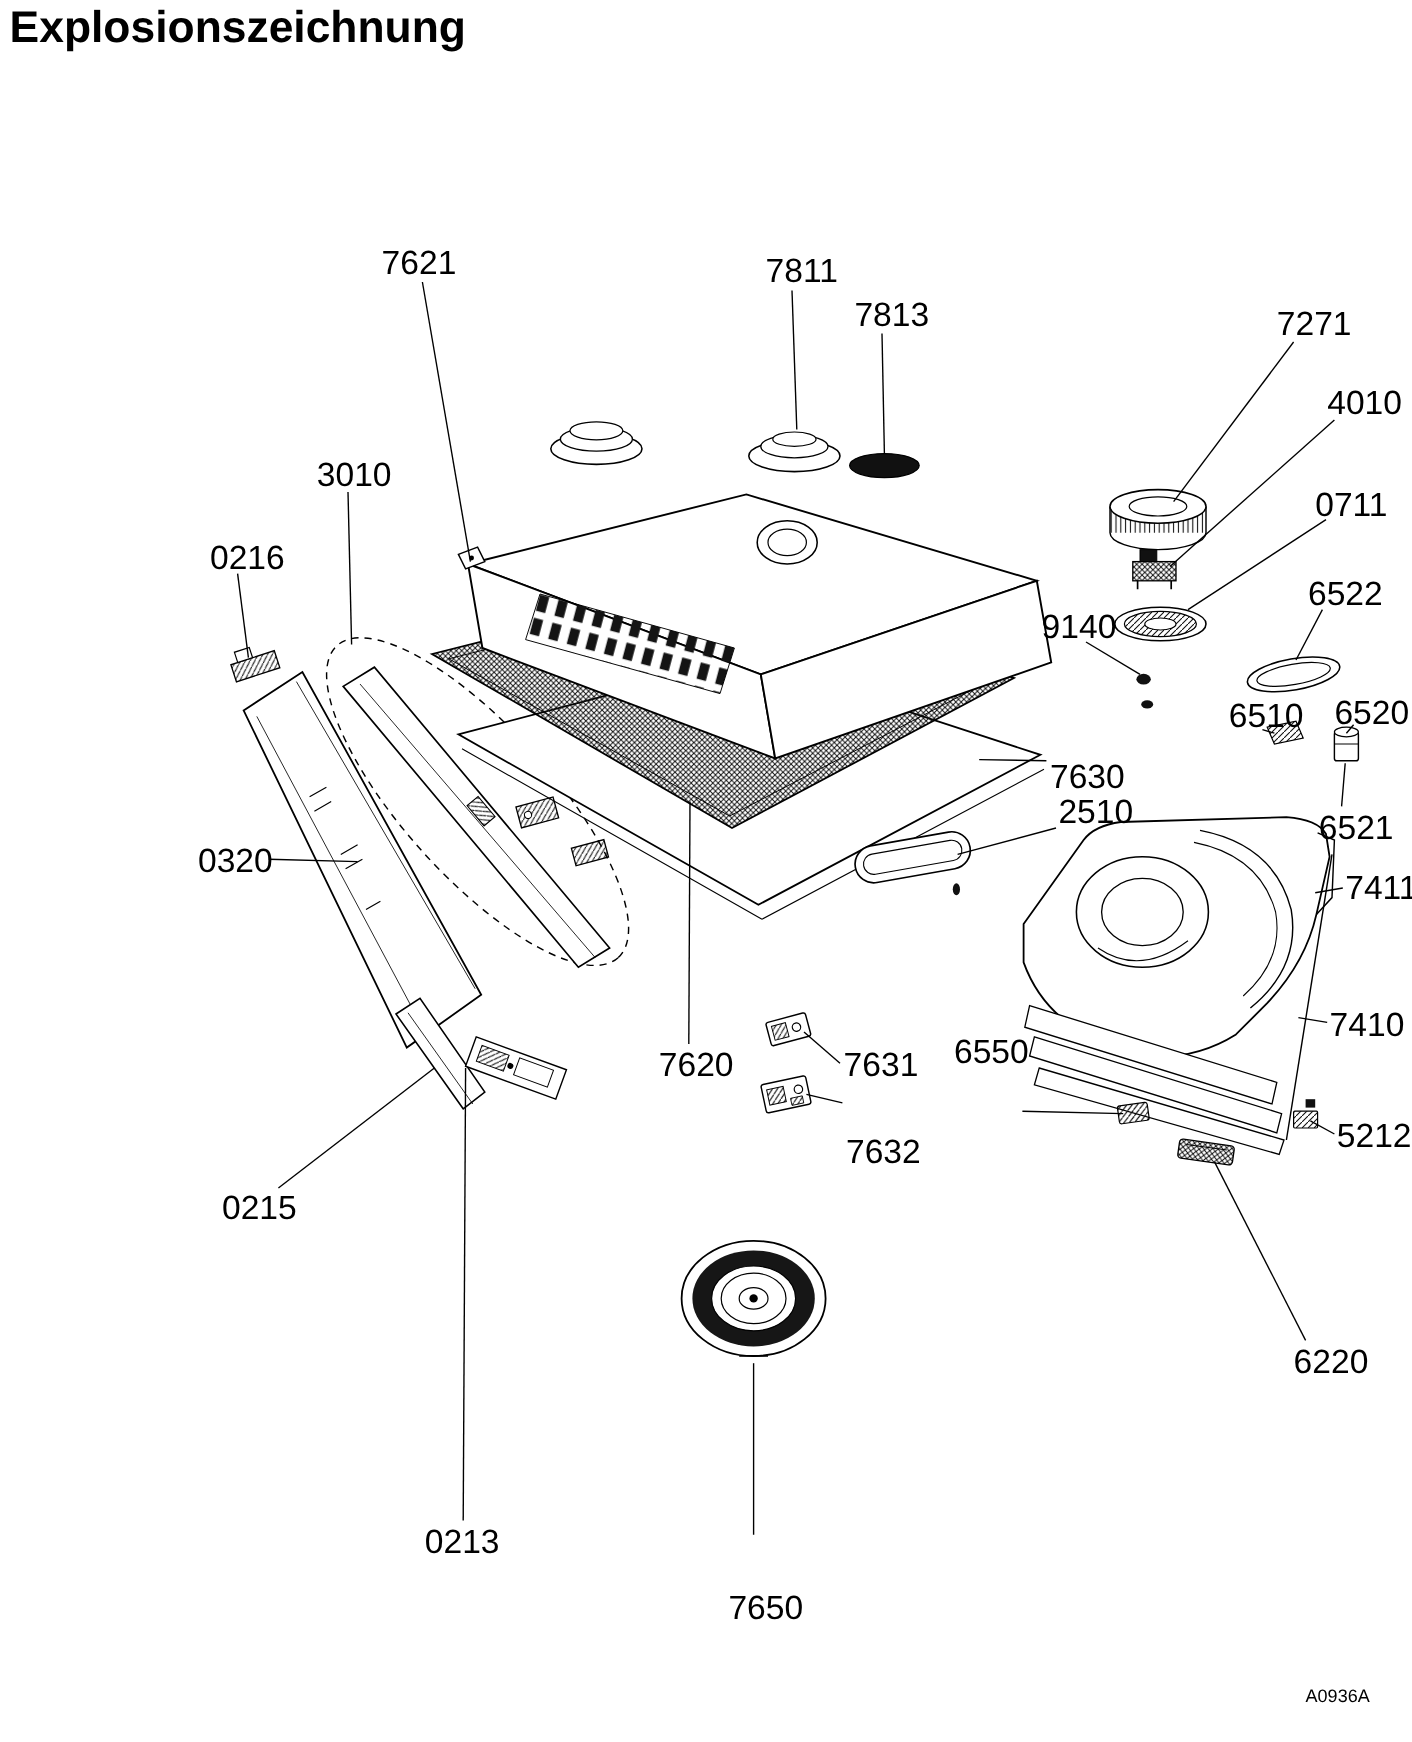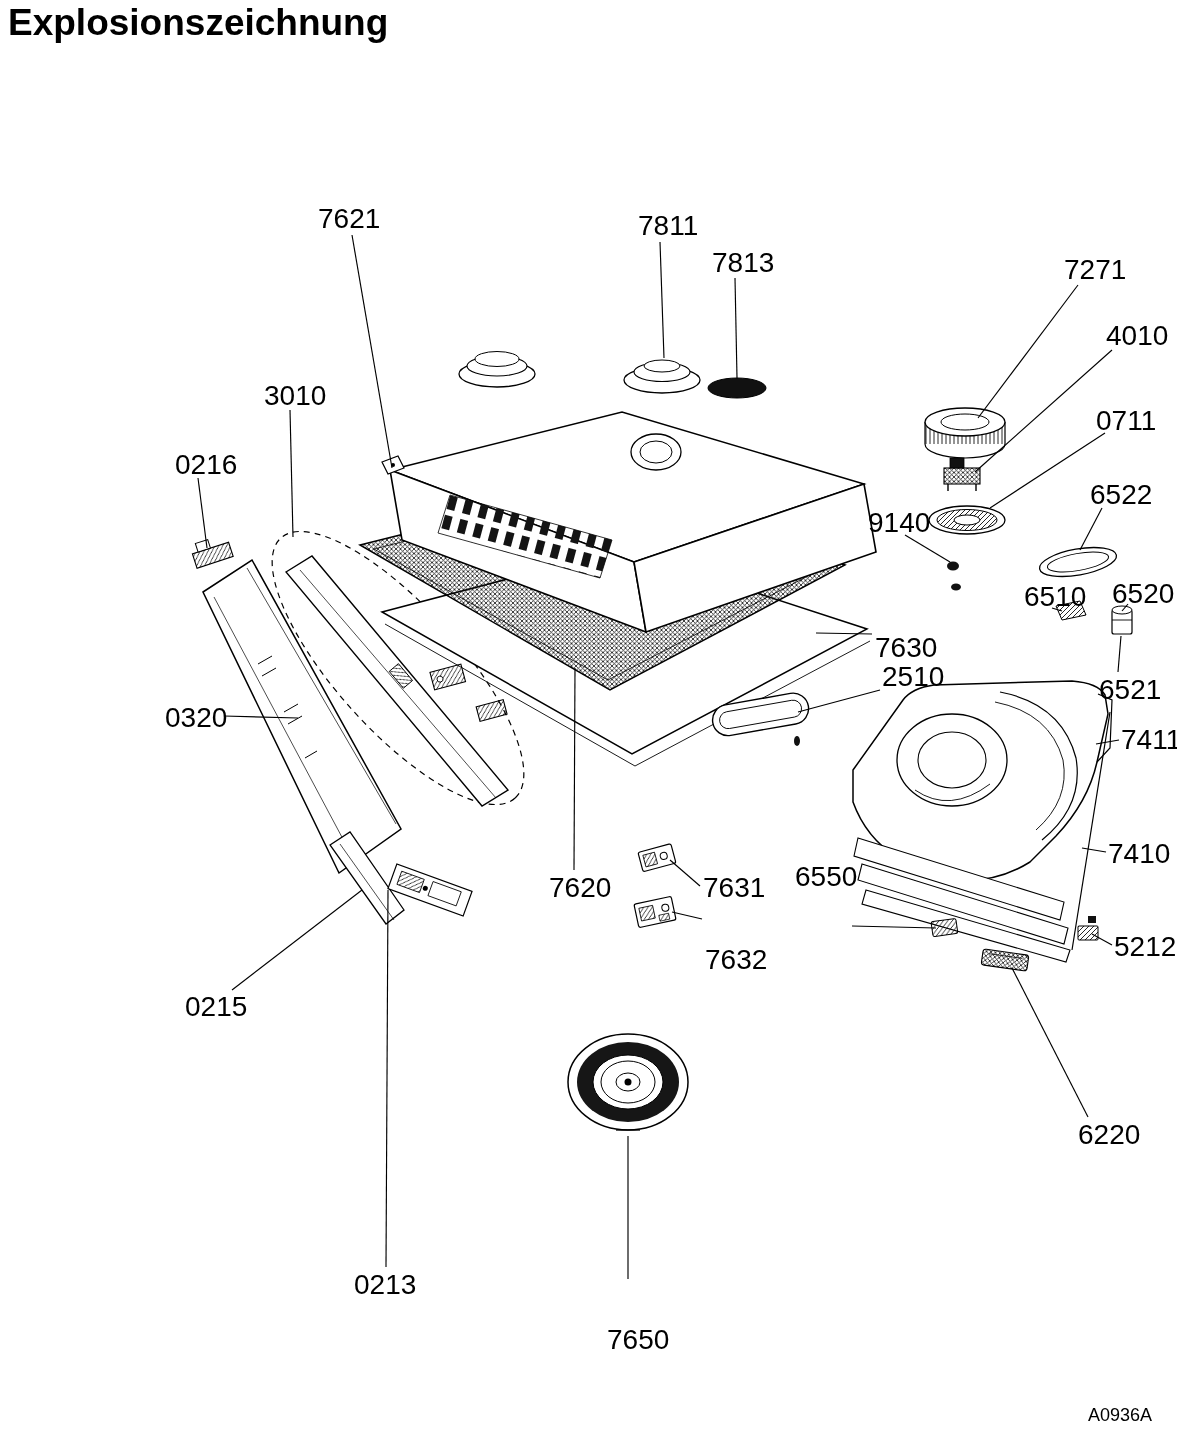--- a/index.html
+++ b/index.html
@@ -18,21 +18,21 @@
   #drawing,#leaders{position:absolute;left:0;top:0;}
   #leaders line{stroke:#000;stroke-width:1.15;}
   #labels{position:absolute;left:0;top:0;width:100%;height:100%;}
   .part-label{
     position:absolute;
     font-size:28px;color:#000;white-space:nowrap;
     font-weight:400;
   }
   #drawing-code{
     position:absolute;left:1088px;top:1405px;
-    font-size:18px;color:#000;font-weight:400;
+    font-size:15px;color:#000;font-weight:400;
   }
 </style>
 </head>
 <body>
 
 <div id="canvas">
 
   <h1 id="page-title">Explosionszeichnung</h1>
 
   <svg id="drawing" width="1177" height="1452" viewBox="0 0 1177 1452" xmlns="http://www.w3.org/2000/svg">

